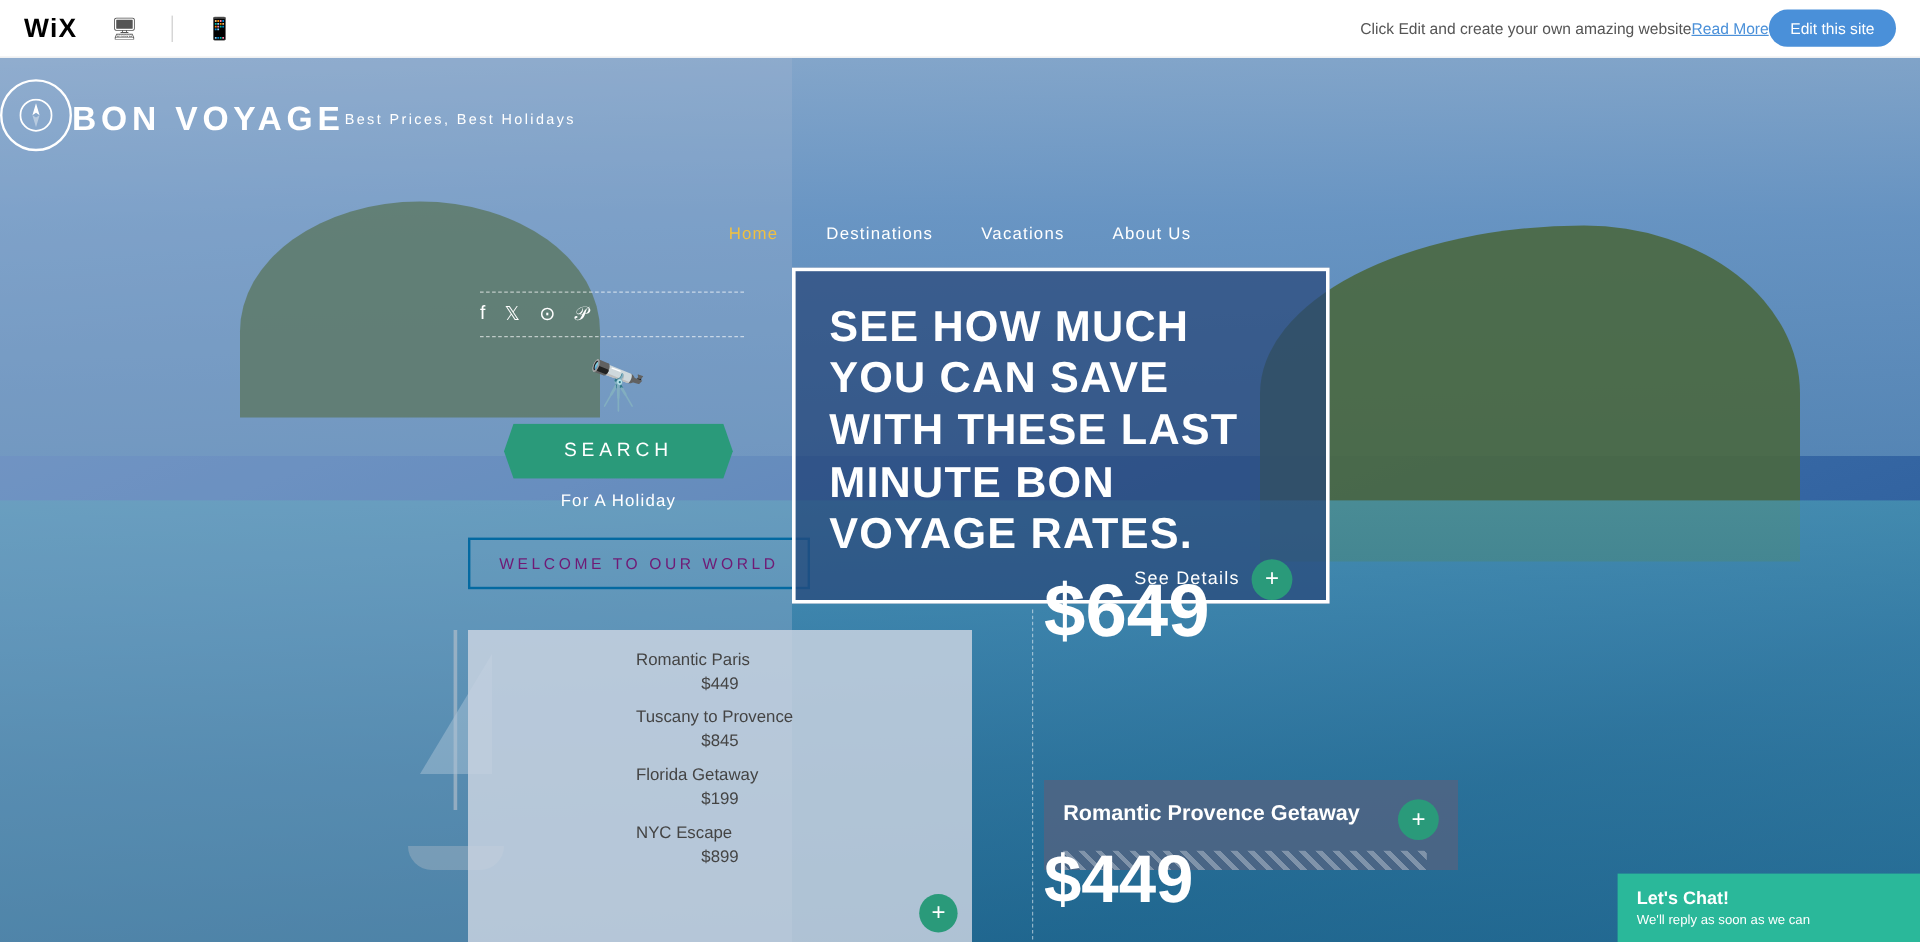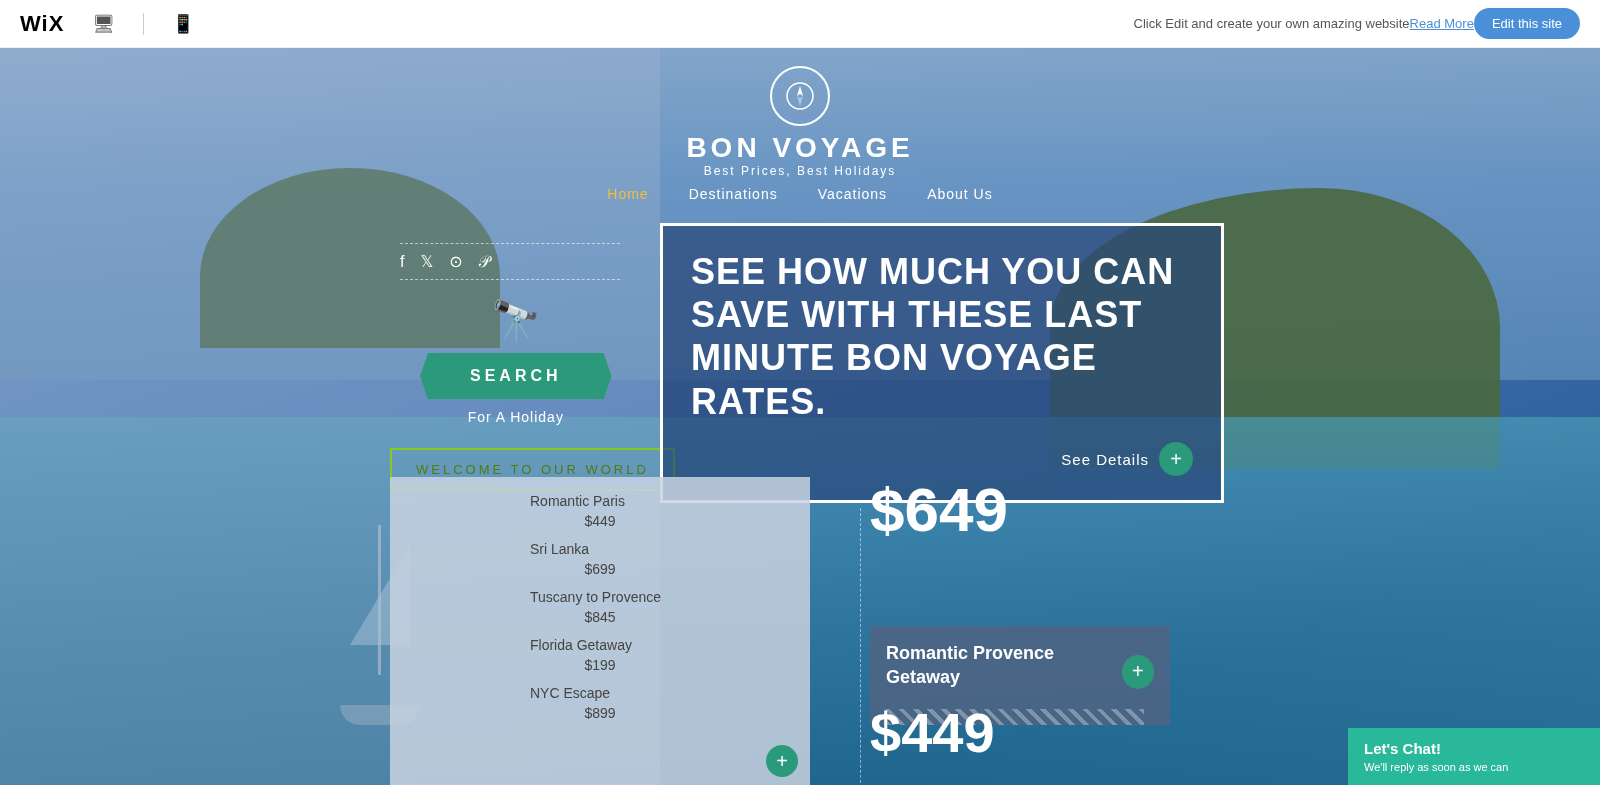--- a/index.html
+++ b/index.html
@@ -111,21 +111,21 @@
       position: absolute;
       top: 0; left: 0;
       width: 660px; height: 100%;
       background: rgba(160,180,210,0.35);
     }
 
     
     .logo-area {
       position: absolute;
       top: 18px; left: 0; right: 0;
-      display: flex; flex-direction: column; align-items: center;
+      display: flex; flex-direction: row; align-items: center;
     }
     .compass-icon {
       width: 60px; height: 60px;
       border: 2px solid #fff;
       border-radius: 50%;
       display: flex; align-items: center; justify-content: center;
       color: #fff;
       font-size: 22px;
       margin-bottom: 6px;
     }
@@ -184,47 +184,47 @@
     }
     .search-btn {
       background: #2a9a7a;
       color: #fff;
       border: none;
       padding: 14px 50px;
       font-size: 16px;
       letter-spacing: 4px;
       cursor: pointer;
       clip-path: polygon(8px 0%, calc(100% - 8px) 0%, 100% 50%, calc(100% - 8px) 100%, 8px 100%, 0% 50%);
-      font-weight: bold;
+      font-weight: normal;
     }
     .search-sub {
       color: #fff;
       font-size: 14px;
       margin-top: 10px;
       letter-spacing: 1px;
     }
 
     
     .welcome-btn {
       position: absolute;
       top: 400px; left: 390px;
-      border: 2px solid #84cc16;
-      color: #4d7c0f;
+      border: 2px solid #0369a1;
+      color: #701a75;
       background: transparent;
       padding: 12px 24px;
       font-size: 13px;
       letter-spacing: 3px;
       cursor: pointer;
     }
 
     
     .promo-box {
       position: absolute;
       top: 175px; left: 660px;
-      width: 564px; height: 280px;
+      width: 448px; height: 280px;
       border: 3px solid #fff;
       background: rgba(40, 70, 120, 0.7);
       padding: 24px 28px;
       display: flex; flex-direction: column; justify-content: space-between;
     }
     .promo-text {
       color: #fff;
       font-size: 36px;
       font-weight: bold;
       line-height: 1.2;
@@ -309,21 +309,21 @@
       bottom: 240px; left: 870px;
       color: #fff;
       font-size: 62px;
       font-weight: bold;
     }
 
     
     .provence-card {
       position: absolute;
       bottom: 60px; left: 870px;
-      width: 300px;
+      width: 345px;
       background: rgba(80,100,130,0.85);
       padding: 16px 16px 0 16px;
     }
     .provence-title {
       color: #fff;
       font-size: 18px;
       font-weight: bold;
       margin-bottom: 12px;
       line-height: 1.3;
     }
@@ -465,25 +465,20 @@
   </div>
 
   <div class="price-449">$449</div>
 
   <div class="offers-panel">
     <div class="offers-list">
       <div class="offer-item">
         <span class="offer-name">Romantic Paris</span>
         <div class="offer-dots"></div>
         <span class="offer-price">$449</span>
-      </div>
-      <div class="offer-item">
-        <span class="offer-name">Sri Lanka</span>
-        <div class="offer-dots"></div>
-        <span class="offer-price">$699</span>
       </div>
       <div class="offer-item">
         <span class="offer-name">Tuscany to Provence</span>
         <div class="offer-dots"></div>
         <span class="offer-price">$845</span>
       </div>
       <div class="offer-item">
         <span class="offer-name">Florida Getaway</span>
         <div class="offer-dots"></div>
         <span class="offer-price">$199</span>

